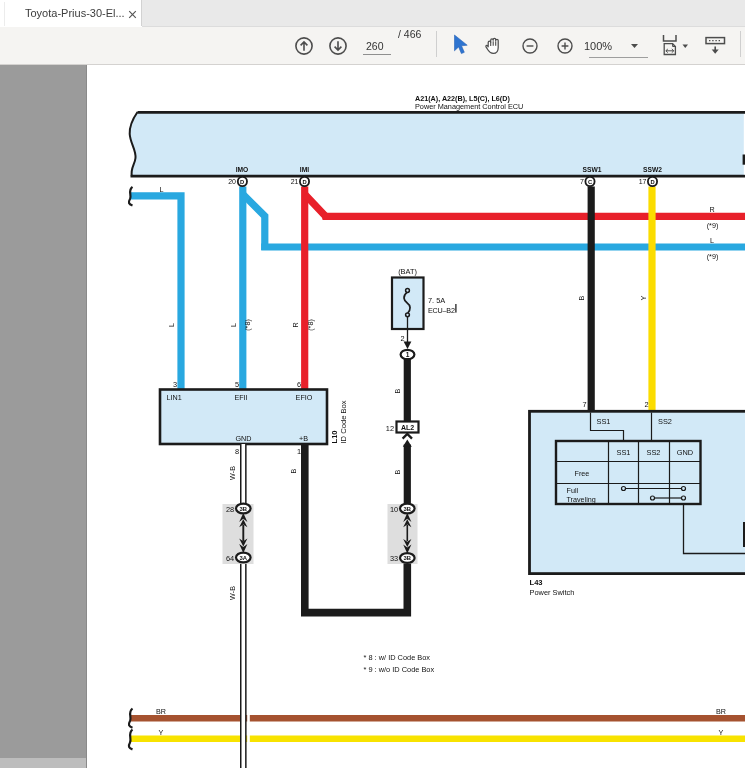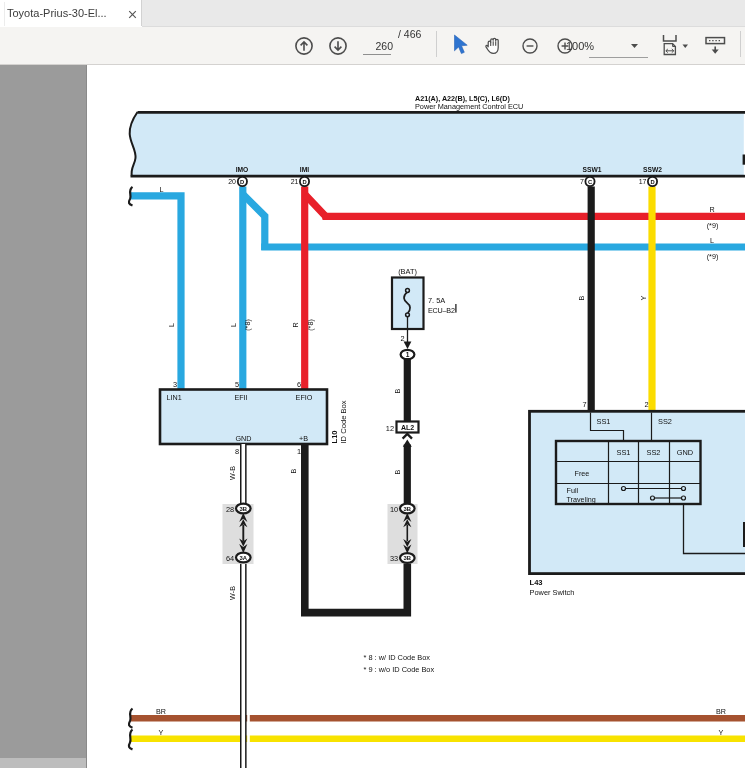--- a/index.html
+++ b/index.html
@@ -6,38 +6,38 @@
 body{width:745px;height:768px;position:relative;font-family:"Liberation Sans",sans-serif;background:#fff;overflow:hidden}
 .abs{position:absolute}
 </style>
 </head>
 <body>
 
 <div class="abs" style="left:0;top:0;width:745px;height:27px;background:#fff"></div>
 <div class="abs" style="left:142px;top:0;width:603px;height:26px;background:#e9e9e9;border-bottom:1px solid #dcdcdc"></div>
 <div class="abs" style="left:141px;top:0;width:1px;height:26px;background:#d2d2d2"></div>
 <div class="abs" style="left:4px;top:2px;width:1px;height:24px;background:#ececec"></div>
-<div class="abs" style="left:7px;top:7px;font-size:11px;color:#3c3c3c">Toyota-Prius-30-El...</div>
+<div class="abs" style="left:25px;top:7px;font-size:11px;color:#3c3c3c">Toyota-Prius-30-El...</div>
 <svg class="abs" style="left:127px;top:9px" width="11" height="11" viewBox="0 0 11 11">
     <path d="M2.2,2.2 L8.8,8.8 M8.8,2.2 L2.2,8.8" stroke="#555" stroke-width="1.15"></path>
   </svg>
 
 <div class="abs" style="left:0;top:27px;width:745px;height:37px;background:#f5f4f2;border-bottom:1px solid #d4d2d0"></div>
 
 <svg class="abs" style="left:294px;top:36px" width="20" height="20" viewBox="0 0 20 20">
 <circle cx="10" cy="10" r="8.1" fill="none" stroke="#4d4d4d" stroke-width="1.6"></circle>
 <path d="M10,14.7 L10,6.3 M6.6,9.4 L10,6 L13.4,9.4" fill="none" stroke="#4d4d4d" stroke-width="1.6"></path>
 </svg>
 
 <svg class="abs" style="left:328px;top:36px" width="20" height="20" viewBox="0 0 20 20">
 <circle cx="10" cy="10" r="8.1" fill="none" stroke="#4d4d4d" stroke-width="1.6"></circle>
 <path d="M10,5.3 L10,13.7 M6.6,10.6 L10,14 L13.4,10.6" fill="none" stroke="#4d4d4d" stroke-width="1.6"></path>
 </svg>
 
-<div class="abs" style="left:366px;top:40px;width:27px;text-align:right;font-size:10.5px;color:#333">260</div>
+<div class="abs" style="left:366px;top:40px;width:27px;text-align:left;font-size:10.5px;color:#333">260</div>
 <div class="abs" style="left:363px;top:54px;width:28px;height:1px;background:#8f8f8f"></div>
 <div class="abs" style="left:398px;top:28px;font-size:10.5px;color:#333">/ 466</div>
 <div class="abs" style="left:436px;top:31px;width:1px;height:26px;background:#cfcfcf"></div>
 
 <svg class="abs" style="left:452px;top:34px" width="18" height="22" viewBox="0 0 18 22">
 <path d="M2.5,1 L2.5,16.8 L6.6,12.9 L9.4,19.6 L12.3,18.3 L9.5,11.8 L15.2,11.2 Z" fill="#2e74d0" stroke="#2661b5" stroke-width="0.6"></path>
 </svg>
 
 <svg class="abs" style="left:483px;top:35px" width="22" height="22" viewBox="0 0 22 22">
 <path d="M5.2,11.8 L5.2,7.4 a1.25,1.25 0 0 1 2.5,0 L7.7,5.2 a1.25,1.25 0 0 1 2.5,0 L10.2,4.6 a1.25,1.25 0 0 1 2.5,0 L12.7,5.6 a1.25,1.25 0 0 1 2.5,0 L15.2,12.4 c0,3.8 -1.7,6 -5,6 c-2.7,0 -3.7,-1 -5.2,-3.4 l-2,-3.2 c-0.55,-0.9 0.7,-1.9 1.5,-1.1 Z" fill="#fdfdfd" stroke="#4d4d4d" stroke-width="1.25" stroke-linejoin="round"></path>
@@ -47,21 +47,21 @@
 <svg class="abs" style="left:522px;top:38px" width="16" height="16" viewBox="0 0 16 16">
 <circle cx="8" cy="8" r="7" fill="none" stroke="#4d4d4d" stroke-width="1.4"></circle>
 <path d="M4.6,8 L11.4,8" stroke="#4d4d4d" stroke-width="1.4"></path>
 </svg>
 
 <svg class="abs" style="left:557px;top:38px" width="16" height="16" viewBox="0 0 16 16">
 <circle cx="8" cy="8" r="7" fill="none" stroke="#4d4d4d" stroke-width="1.4"></circle>
 <path d="M4.6,8 L11.4,8 M8,4.6 L8,11.4" stroke="#4d4d4d" stroke-width="1.4"></path>
 </svg>
 
-<div class="abs" style="left:566px;top:40px;font-size:11px;color:#333">100%</div>
+<div class="abs" style="left:584px;top:40px;font-size:11px;color:#333">100%</div>
 <svg class="abs" style="left:630px;top:43px" width="9" height="6" viewBox="0 0 9 6">
     <polygon points="1,1 8,1 4.5,5" fill="#4c4c4c"></polygon>
   </svg>
 <div class="abs" style="left:589px;top:57px;width:59px;height:1px;background:#9e9e9e"></div>
 
 <svg class="abs" style="left:662px;top:34px" width="28" height="23" viewBox="0 0 28 23">
 <path d="M1.5,1 L1.5,7 L14,7 L14,1" fill="none" stroke="#4d4d4d" stroke-width="1.5"></path>
 <path d="M2.2,9.7 L10.6,9.7 L13.4,12.5 L13.4,20.5 L2.2,20.5 Z" fill="none" stroke="#4d4d4d" stroke-width="1.3"></path>
 <path d="M10.6,9.7 L10.6,12.5 L13.4,12.5" fill="none" stroke="#4d4d4d" stroke-width="1"></path>
 <path d="M4,16.8 L11.6,16.8 M5.8,15 L3.8,16.8 L5.8,18.6 M9.8,15 L11.8,16.8 L9.8,18.6" fill="none" stroke="#4d4d4d" stroke-width="1"></path>

